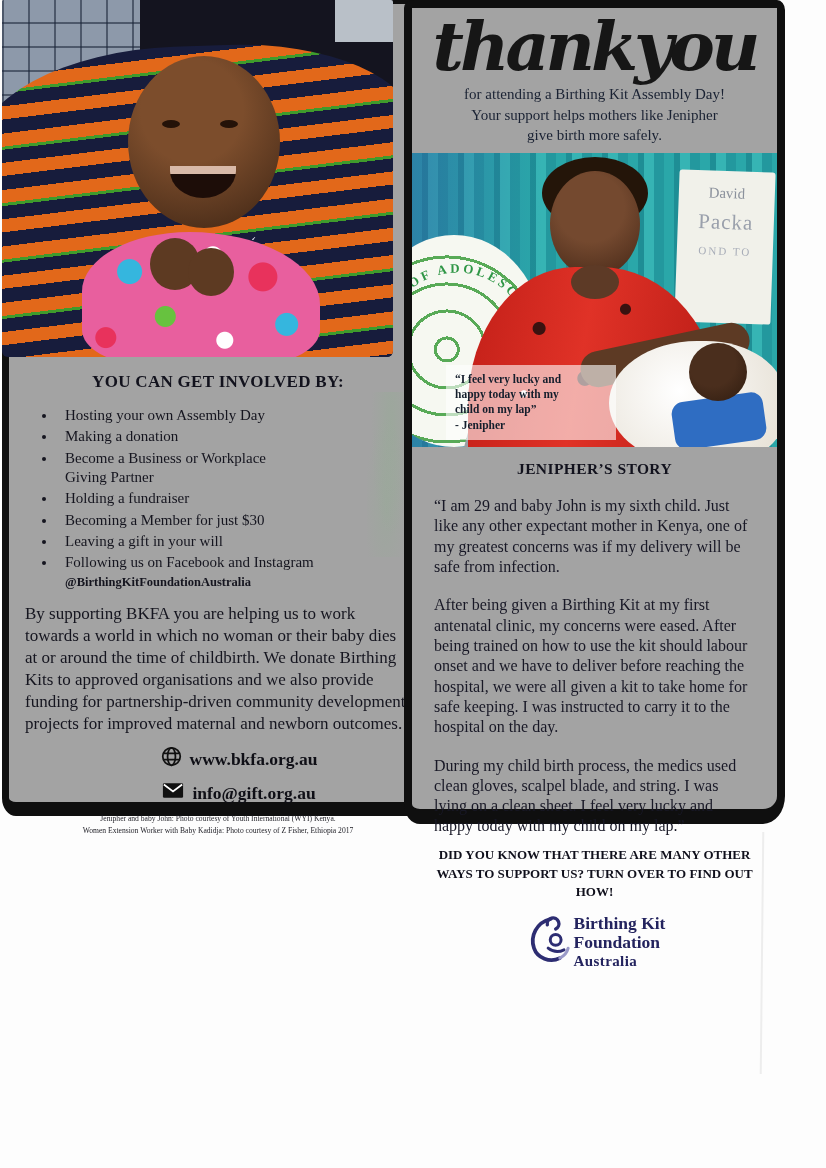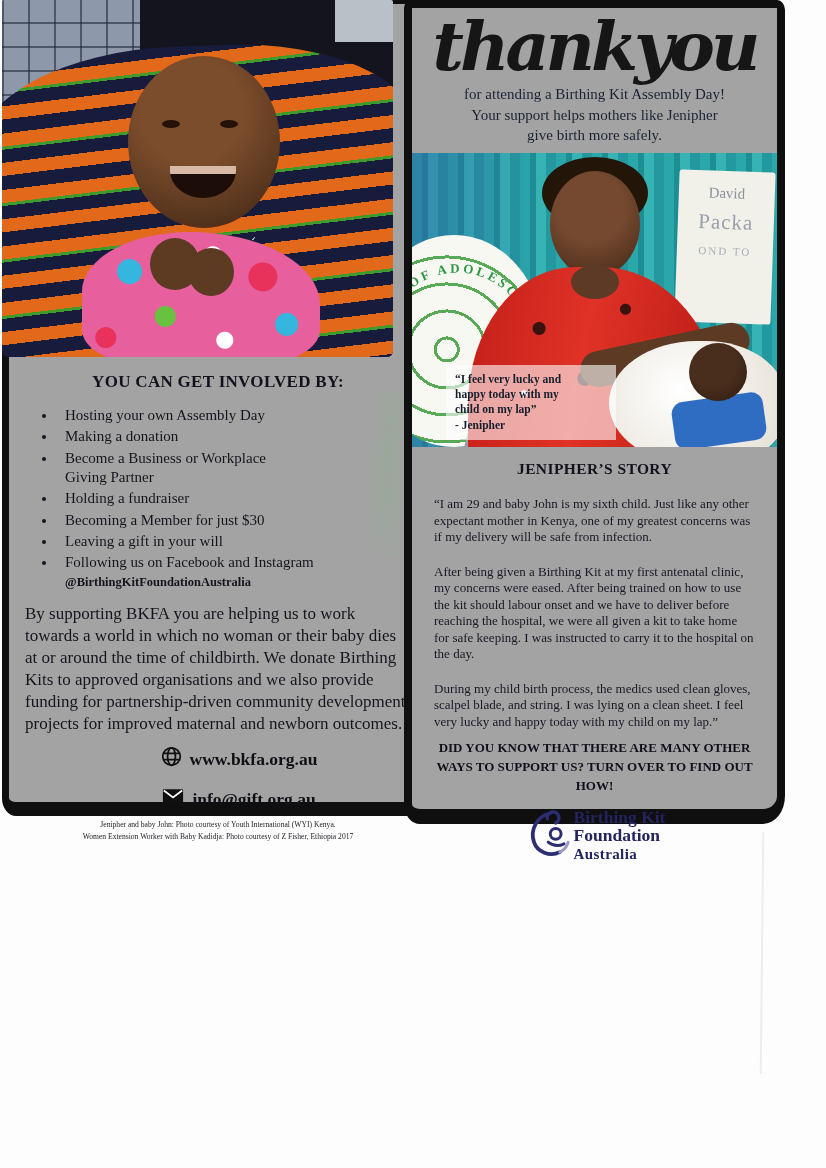--- a/index.html
+++ b/index.html
@@ -38,21 +38,21 @@
       radial-gradient(circle at 60% 82%,#ffffff 0 8px,transparent 9px),
       radial-gradient(circle at 10% 80%,#e8325c 0 10px,transparent 11px),#e85f9e;}
   .pl-hand{position:absolute;border-radius:50%;background:#5d3a22;}
   
   .l-heading{margin:15px 8px 0;text-align:center;font-weight:bold;font-size:17px;letter-spacing:.3px;color:#12121d;}
   .l-bullets{margin:14px 0 0 48px;padding:0;font-size:15px;line-height:1.29;color:#15151f;}
   .l-bullets li{margin:0 0 2px 0;padding-left:8px;max-width:305px;}
   .l-bullets li span{white-space:pre-line;}
   .l-handle{margin:0 0 0 56px;font-weight:bold;font-size:12.5px;color:#15151f;}
   .l-mission{margin:13px 16px 0;text-align:left;font-size:17px;line-height:1.3;color:#15151f;}
-  .l-contacts{margin-top:11px;display:flex;flex-direction:column;align-items:center;gap:16px;margin-left:42px;}
+  .l-contacts{margin-top:11px;display:flex;flex-direction:column;align-items:center;gap:10px;margin-left:42px;}
   .l-contact-row{display:inline-flex;align-items:center;gap:8px;font-weight:bold;font-size:17.5px;color:#0f0f16;}
   .l-credits{margin-top:9px;text-align:center;font-size:7.6px;line-height:1.6;color:#1d1d24;}
   .l-bleed{position:absolute;right:12px;top:388px;width:48px;height:165px;pointer-events:none;background:
       radial-gradient(ellipse at 50% 18%,rgba(120,190,120,.16),transparent 60%),
       radial-gradient(ellipse at 40% 70%,rgba(120,190,120,.13),transparent 55%);}
   
   .r-title{margin-top:4px;text-align:center;font-family:"DejaVu Serif",serif;font-style:italic;font-weight:bold;
       font-size:68px;line-height:1.02;letter-spacing:-4px;color:#161616;}
   .r-subtitle{margin-top:3px;text-align:center;font-size:15px;line-height:1.35;color:#1a2233;white-space:pre-line;}
   
@@ -86,21 +86,21 @@
   .pr-babywrap{position:absolute;right:-8px;bottom:-18px;width:176px;height:124px;border-radius:50% 45% 40% 50%;
       background:radial-gradient(circle at 40% 40%,#ffffff,#e9e4da 80%);}
   .pr-bluecloth{position:absolute;right:12px;bottom:2px;width:92px;height:48px;border-radius:12px;transform:rotate(-8deg);background:#2f6dc2;}
   .pr-babyhead{position:absolute;right:30px;bottom:46px;width:58px;height:58px;border-radius:50%;
       background:radial-gradient(circle at 40% 35%,#4a2e1d 0 45%,#2e1b0f 100%);}
   .pr-quote{position:absolute;left:34px;top:212px;width:152px;padding:7px 9px;background:rgba(255,255,255,.6);
       font-weight:bold;font-size:11.5px;line-height:1.32;color:#141e2c;white-space:pre-line;}
   
   .r-story{padding:0 22px;}
   .r-story-heading{margin:13px 0 7px;text-align:center;font-weight:bold;font-size:15.5px;letter-spacing:.4px;color:#12121d;}
-  .r-story p{margin:18px 0 7px;font-size:13px;line-height:1.27;color:#181826;}
+  .r-story p{margin:18px 0 7px;font-size:16px;line-height:1.27;color:#181826;}
   .r-cta{margin-top:9px;padding:0 16px;text-align:center;font-weight:bold;font-size:13px;line-height:1.45;color:#10101c;}
   .r-logo{margin-top:12px;display:flex;justify-content:center;align-items:flex-start;gap:0;}
   .r-logo-text .ln{font-weight:bold;font-size:17.5px;line-height:1.05;color:#23235e;}
   .r-logo-text .country{font-weight:bold;font-size:15px;letter-spacing:.4px;color:#23235e;margin-top:2px;}
   
   .artifact{position:absolute;left:761px;top:832px;width:2px;height:242px;background:#ededed;transform:rotate(.6deg);}
 </style>
 </head>
 <body>
 

